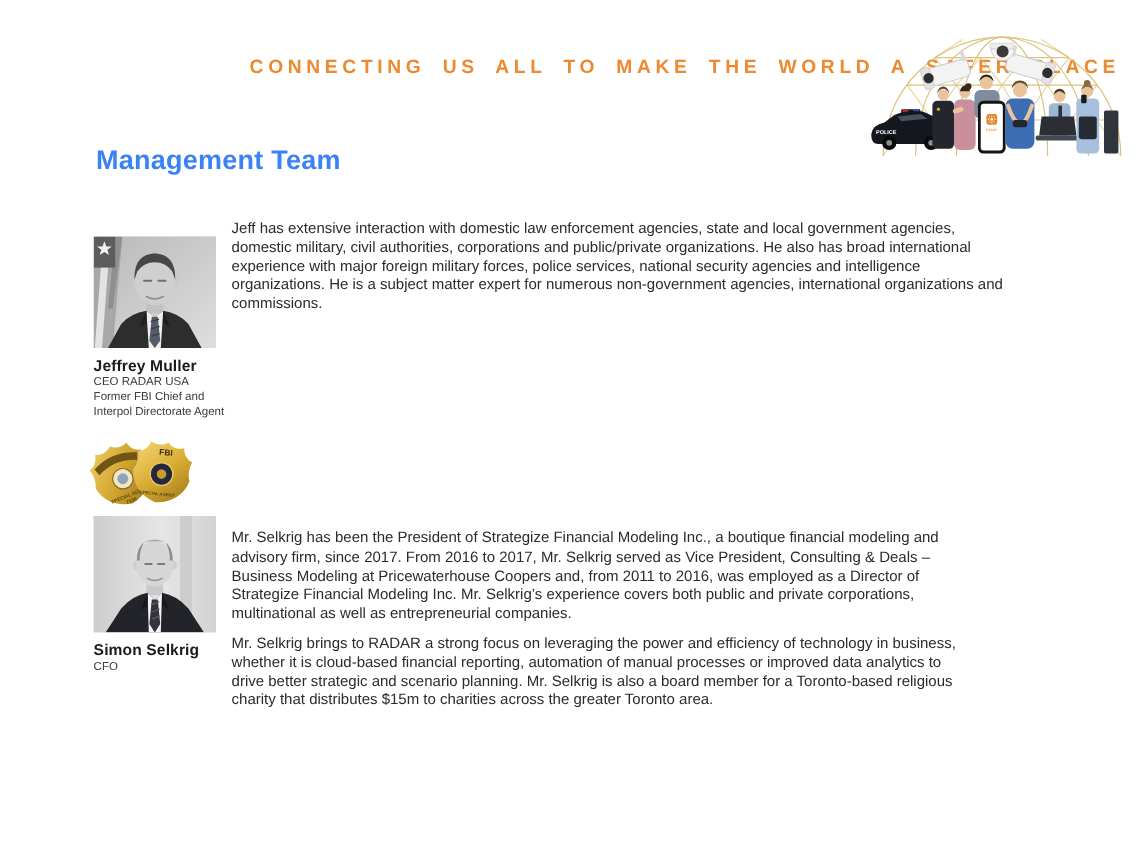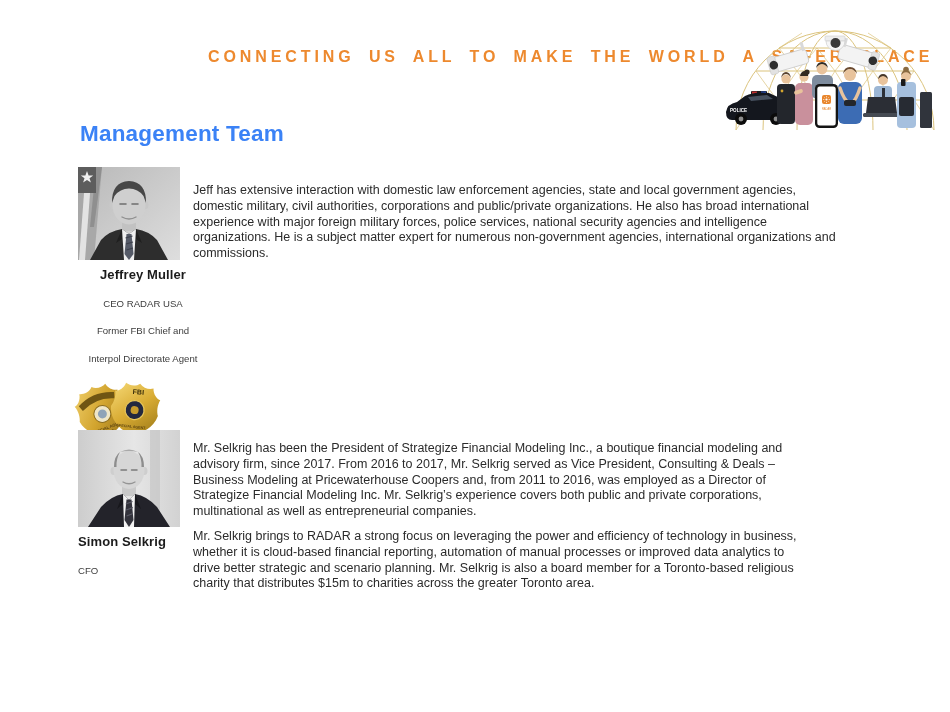--- a/index.html
+++ b/index.html
@@ -11,26 +11,26 @@
     position:absolute;left:208px;top:48px;
     font-size:16px;font-weight:bold;letter-spacing:3.9px;word-spacing:6px;
     color:#ED892E;white-space:nowrap;
   }
   .hero{position:absolute;left:722px;top:8px;width:228px;height:128px;}
   .page-title{
     position:absolute;left:80px;top:121px;
     font-size:22.5px;font-weight:bold;color:#3b82f6;letter-spacing:.2px;
   }
   .profile-col{position:absolute;left:78px;width:130px;}
-  #profile-jeff{top:167px;text-align:center;}
+  #profile-jeff{top:197px;}
   #profile-simon{top:430px;}
   .photo-frame{width:102px;height:93px;overflow:hidden;background:#cccccc;}
   #profile-simon .photo-frame{height:97px;}
   .member-name{margin-top:7px;font-size:13px;font-weight:bold;color:#1b1b1b;letter-spacing:.1px;}
-  .member-role{font-size:9.6px;color:#3c3c3c;line-height:1.18;margin-top:16px;}
+  .member-role{font-size:9.6px;color:#3c3c3c;line-height:1.18;margin-top:1px;}
   .badges-img{margin-top:13px;margin-left:-10px;width:100px;height:70px;}
   .bio-col{position:absolute;left:193px;}
   #bio-jeff{top:183px;width:648px;}
   #bio-simon{top:441px;width:604px;}
   .bio-col p{margin:0 0 9px 0;font-size:12.5px;line-height:15.8px;color:#2b2b2b;}
 </style>
 </head>
 <body>
 
 <div class="tagline">CONNECTING US ALL TO MAKE THE WORLD A SAFER PLACE</div>

